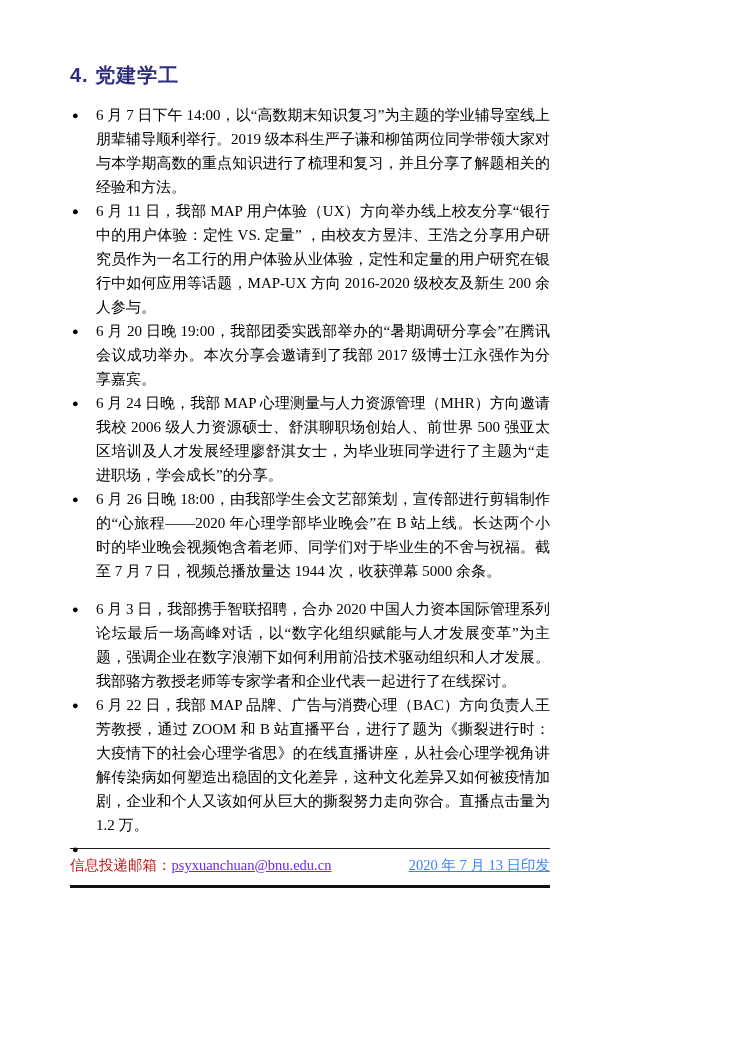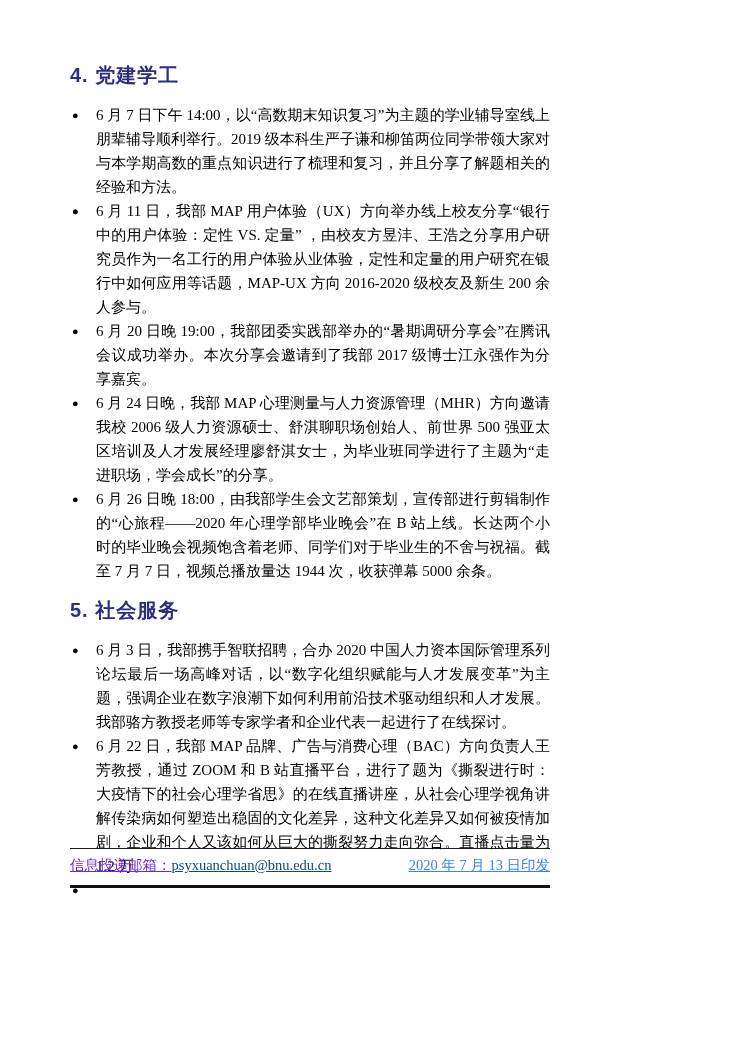--- a/index.html
+++ b/index.html
@@ -64,25 +64,24 @@
     border-top: 1px solid #1a1a1a;
     border-bottom: 3px solid #111111;
     padding: 5px 0 9px 0;
     font-size: 14.5px;
     line-height: 22px;
     display: flex;
     justify-content: space-between;
     align-items: baseline;
   }
   .footer .email-label {
-    color: #6d28d9;
-    text-decoration: underline;
+    color: #b91c1c;
   }
   .footer a.email-link {
-    color: #0c4a6e;
+    color: #6d28d9;
   }
   .footer .print-date {
     color: #3b82f6;
     text-decoration: underline;
   }
 </style>
 </head>
 <body>
 
 <div class="page">
@@ -108,21 +107,20 @@
       <li>
         <span class="bullet">●</span>
         <span>6 月 24 日晚，我部 MAP 心理测量与人力资源管理（MHR）方向邀请我校 2006 级人力资源硕士、舒淇聊职场创始人、前世界 500 强亚太区培训及人才发展经理廖舒淇女士，为毕业班同学进行了主题为“走进职场，学会成长”的分享。</span>
       </li>
       <li>
         <span class="bullet">●</span>
         <span>6 月 26 日晚 18:00，由我部学生会文艺部策划，宣传部进行剪辑制作的“心旅程——2020 年心理学部毕业晚会”在 B 站上线。长达两个小时的毕业晚会视频饱含着老师、同学们对于毕业生的不舍与祝福。截至 7 月 7 日，视频总播放量达 1944 次，收获弹幕 5000 余条。</span>
       </li>
     </ul>
 
-    <h2 class="section-heading">5. 社会服务</h2>
     <ul class="bullet-list">
       <li>
         <span class="bullet">●</span>
         <span>6 月 3 日，我部携手智联招聘，合办 2020 中国人力资本国际管理系列论坛最后一场高峰对话，以“数字化组织赋能与人才发展变革”为主题，强调企业在数字浪潮下如何利用前沿技术驱动组织和人才发展。我部骆方教授老师等专家学者和企业代表一起进行了在线探讨。</span>
       </li>
       <li>
         <span class="bullet">●</span>
         <span>6 月 22 日，我部 MAP 品牌、广告与消费心理（BAC）方向负责人王芳教授，通过 ZOOM 和 B 站直播平台，进行了题为《撕裂进行时：大疫情下的社会心理学省思》的在线直播讲座，从社会心理学视角讲解传染病如何塑造出稳固的文化差异，这种文化差异又如何被疫情加剧，企业和个人又该如何从巨大的撕裂努力走向弥合。直播点击量为 1.2 万。</span>
       </li>
       <li>

